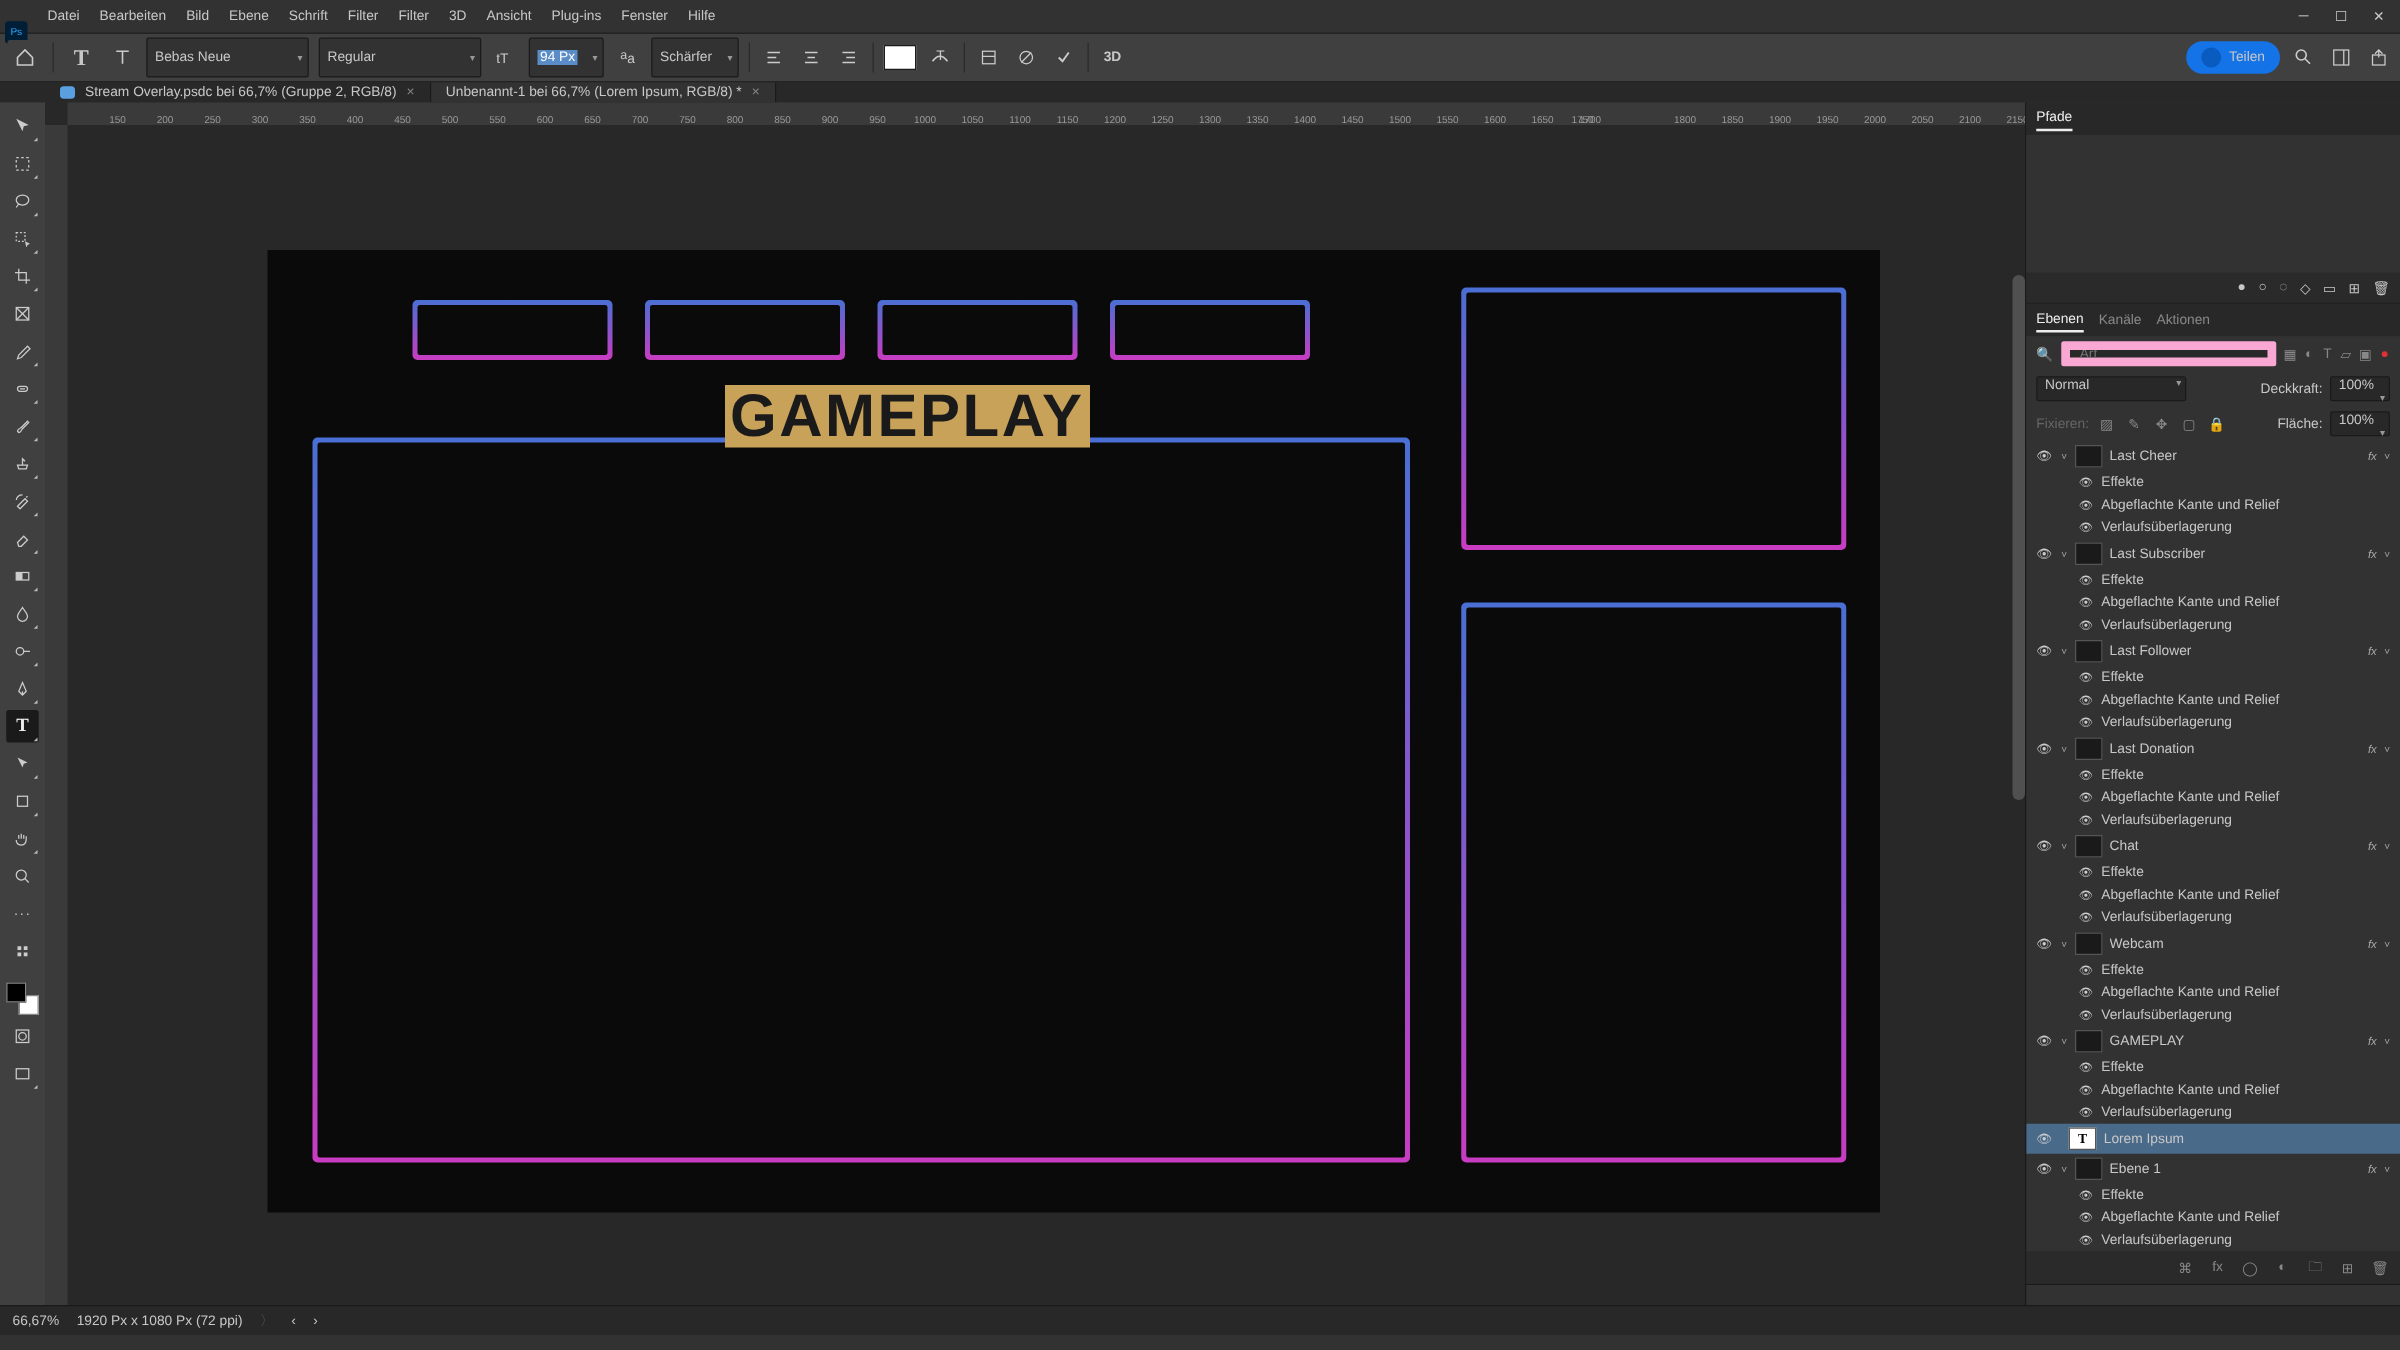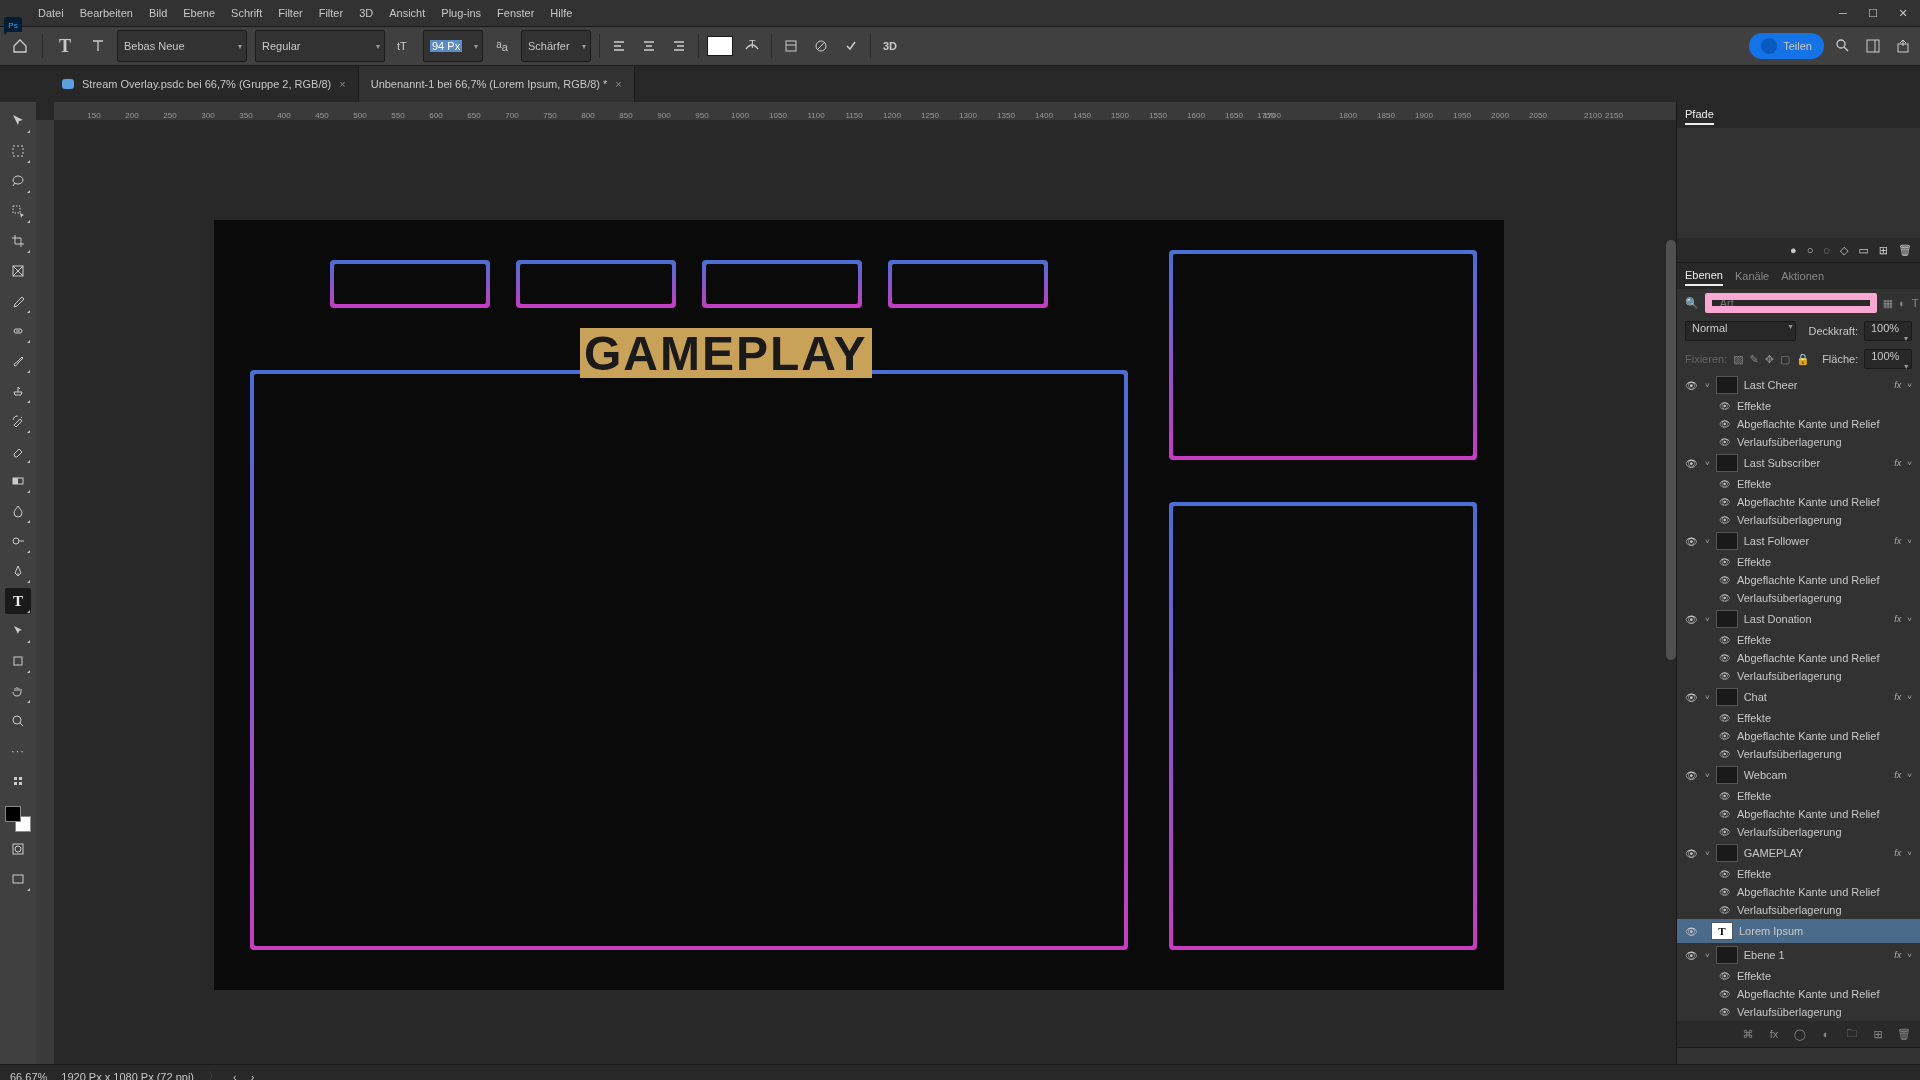--- a/index.html
+++ b/index.html
@@ -23,21 +23,21 @@
 .optbar .sizedd span { background:#5a8cc7; color:#fff; padding:0 2px; }
 .optbar .aadd { width:70px; }
 .optbar .iconbtn { width:22px; height:22px; display:flex;align-items:center;justify-content:center; }
 .optbar .swatch { width:26px; height:20px; background:#fff; border:1px solid #1a1a1a; }
 .optbar .sep { width:1px; height:24px; background:#2a2a2a; }
 .optbar .rspacer { flex:1; }
 .optbar .share { background:#1473e6; color:#fff; height:26px; padding:0 12px; border-radius:13px; display:flex; align-items:center; gap:6px; }
 .optbar .share .avatar{width:16px;height:16px;background:#0a5bbf;border-radius:50%;}
 
 
-.doctabs { height: 36px; background: #282828; display:flex; align-items:flex-start; padding-left: 50px; }
+.doctabs { height: 16px; background: #282828; display:flex; align-items:flex-start; padding-left: 36px; }
 .doctabs .tab { height:100%; padding: 0 12px; display:flex; align-items:center; gap:8px; background:#282828; border-right:1px solid #1a1a1a; }
 .doctabs .tab.active { background:#323232; }
 .doctabs .tab .cloud { width:12px;height:10px;background:#5aa0e0;border-radius:3px;}
 .doctabs .tab .x { color:#888; }
 
 
 .main { display:flex; height: calc(100% - 26px - 40px - 28px - 24px); }
 .tools { width: 36px; background:#404040; display:flex; flex-direction:column; align-items:center; padding-top:6px; gap:4px; }
 .tools .t { width:26px; height:26px; display:flex; align-items:center; justify-content:center; border-radius:2px; position:relative;}
 .tools .t.active { background:#1a1a1a; }
@@ -60,21 +60,21 @@
 .fb { background:linear-gradient(180deg,#4a6fd4,#c83cc1); padding:4px; }
 .fb .inner{width:100%;height:100%;background:#0a0a0a;border-radius:2px;}
 .mainbox { left:36px; top:150px; width:878px; height:580px; }
 .webcambox { left:955px; top:30px; width:308px; height:210px; }
 .chatbox { left:955px; top:282px; width:308px; height:448px; }
 .textlayer { position:absolute; left:366px; top:108px; background:#c9a25a; padding:2px 4px 0 4px; }
 .textlayer span{ font-family:Impact,"Arial Black",sans-serif; font-size:48px; letter-spacing:2px; color:#1a1a1a; font-weight:bold; line-height:1;}
 .scrollthumb{position:absolute;right:0;top:120px;width:10px;height:420px;background:#505050;border-radius:5px;}
 
 
-.rightpanels { width: 244px; background:#323232; display:flex; flex-direction:column; border-left:1px solid #1a1a1a;}
+.rightpanels { width: 300px; background:#323232; display:flex; flex-direction:column; border-left:1px solid #1a1a1a;}
 .panel { border-bottom:1px solid #1a1a1a; }
 .panel .tabs { height:26px; background:#282828; display:flex; align-items:center; padding:0 8px; gap:12px; }
 .panel .tabs .ptab { color:#888; padding:3px 0;}
 .panel .tabs .ptab.active { color:#eee; border-bottom:2px solid #eee;}
 .panel .body { background:#323232; }
 .pathpanel .body{ height:110px; }
 .pathpanel .iconrow{ height:24px; display:flex; justify-content:flex-end; align-items:center; gap:10px; padding:0 8px; background:#2a2a2a;}
 
 .layerspanel .ctrlrow { display:flex; align-items:center; padding:4px 8px; gap:6px; background:#323232; }
 .layerspanel .ctrlrow.search input{ background:#282828; border:7px solid #f9a8d4; height:20px; flex:1; color:#888; padding:0 8px; border-radius:2px;}
@@ -437,21 +437,21 @@
         <div class="tick" style="left: 1142px;">1600</div>
         <div class="tick" style="left: 1180px;">1650</div>
         <div class="tick" style="left: 1218px;">1700</div>
         <div class="tick" style="left: 1212px;">1750</div>
         <div class="tick" style="left: 1294px;">1800</div>
         <div class="tick" style="left: 1332px;">1850</div>
         <div class="tick" style="left: 1370px;">1900</div>
         <div class="tick" style="left: 1408px;">1950</div>
         <div class="tick" style="left: 1446px;">2000</div>
         <div class="tick" style="left: 1484px;">2050</div>
-        <div class="tick" style="left: 1522px; margin-left: 17px;">2100</div>
+        <div class="tick" style="left: 1522px;">2100</div>
         <div class="tick" style="left: 1560px;">2150</div>
       </div>
     <div class="canvwrap">
       <div class="rulerv"></div>
       <div class="canvasview">
         <div class="artboard">
           <div class="frame fb topbox" style="left:116px;">
               <div class="inner"></div>
             </div>
           <div class="frame fb topbox" style="left:302px;">

